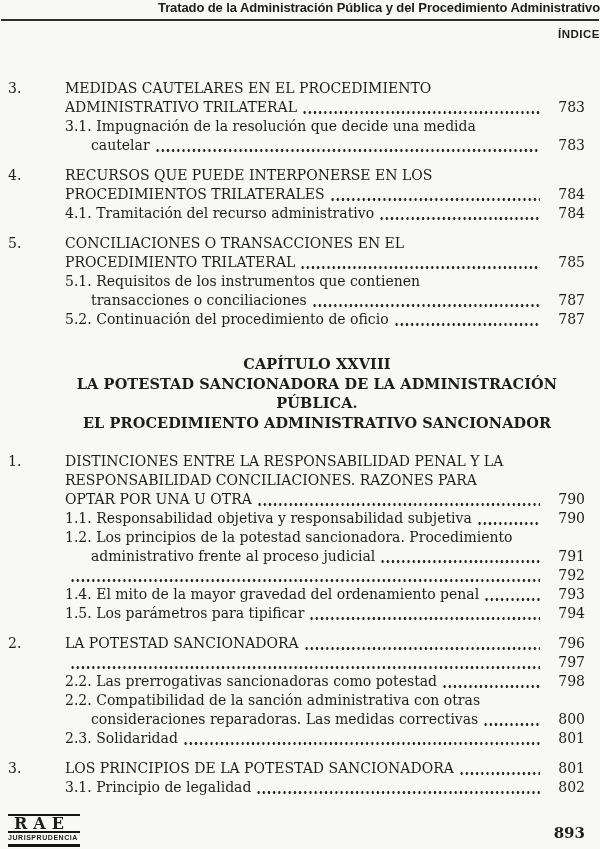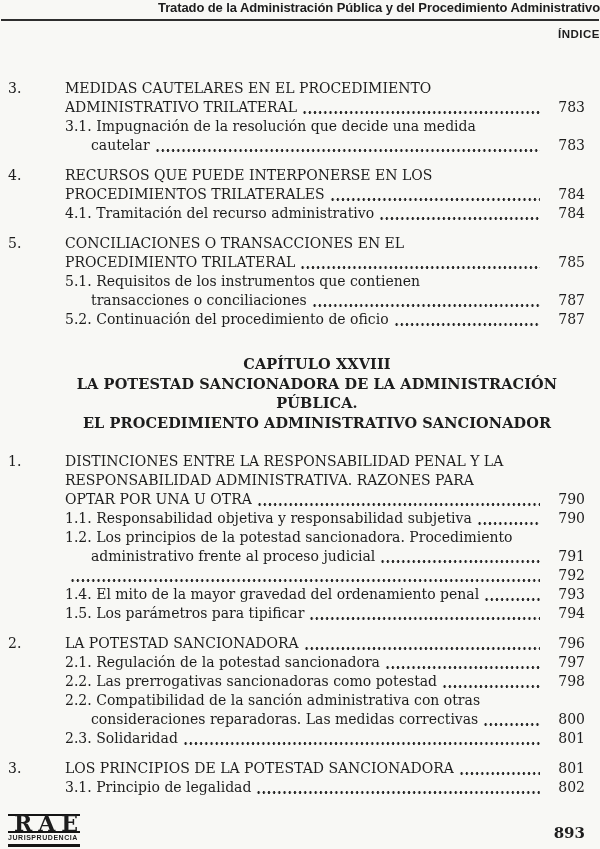--- a/index.html
+++ b/index.html
@@ -55,21 +55,21 @@
     margin-top:25px; margin-bottom:20px;
     letter-spacing:0.1px;
     margin-left:41px;
   }
 
   
   .footer-logo { position:absolute; left:8px; bottom:2px; width:72px; }
   .rae-text {
     display:block; text-align:left;
     font-family:"DejaVu Serif", serif; font-weight:bold;
-    font-size:22px; line-height:13px;
+    font-size:16px; line-height:13px;
     letter-spacing:6px; text-indent:6px;
     border-top:2px solid #141414;
     border-bottom:2px solid #141414;
     padding:1px 0 1px 0;
   }
   .rae-sub {
     display:block;
     font-family:"Liberation Sans", sans-serif; font-weight:bold;
     font-size:7px; line-height:8px; letter-spacing:0.55px;
     margin-top:1px; white-space:nowrap;
@@ -176,21 +176,21 @@
     <div>EL PROCEDIMIENTO ADMINISTRATIVO SANCIONADOR</div>
   </div>
 
   <div class="toc toc-part-2">
       <div class="row">
         <span class="num">1.</span>
         <div class="body"><span class="txt">DISTINCIONES ENTRE LA RESPONSABILIDAD PENAL Y LA</span></div>
       </div>
       <div class="row">
         <span class="num"></span>
-        <div class="body"><span class="txt">RESPONSABILIDAD ADMINISTRATIVA. RAZONES PARA</span></div>
+        <div class="body"><span class="txt">RESPONSABILIDAD CONCILIACIONES. RAZONES PARA</span></div>
       </div>
       <div class="row">
         <span class="num"></span>
         <div class="body haspage">
           <span class="txt">OPTAR POR UNA U OTRA</span>
           <span class="leader"></span>
           <span class="pageno">790</span>
         </div>
       </div>
       <div class="row">
@@ -240,21 +240,20 @@
         <span class="num">2.</span>
         <div class="body haspage">
           <span class="txt">LA POTESTAD SANCIONADORA</span>
           <span class="leader"></span>
           <span class="pageno">796</span>
         </div>
       </div>
       <div class="row">
         <span class="num"></span>
         <div class="body haspage">
-          <span class="txt">2.1. Regulación de la potestad sancionadora</span>
           <span class="leader"></span>
           <span class="pageno">797</span>
         </div>
       </div>
       <div class="row">
         <span class="num"></span>
         <div class="body haspage">
           <span class="txt">2.2. Las prerrogativas sancionadoras como potestad</span>
           <span class="leader"></span>
           <span class="pageno">798</span>

